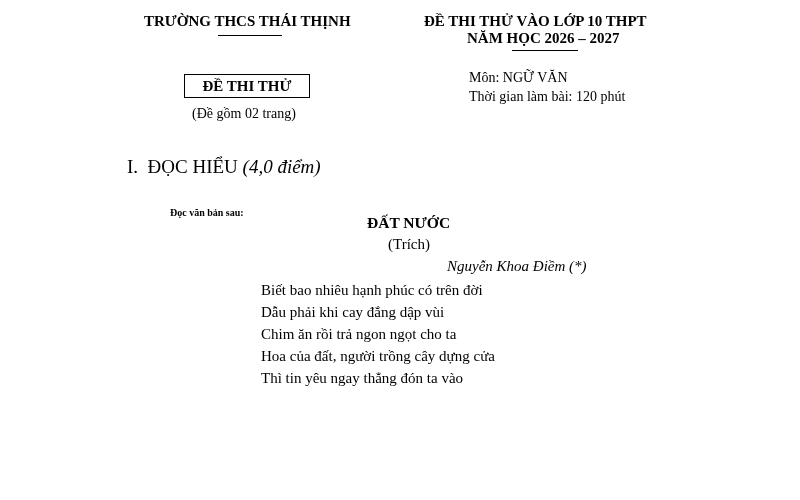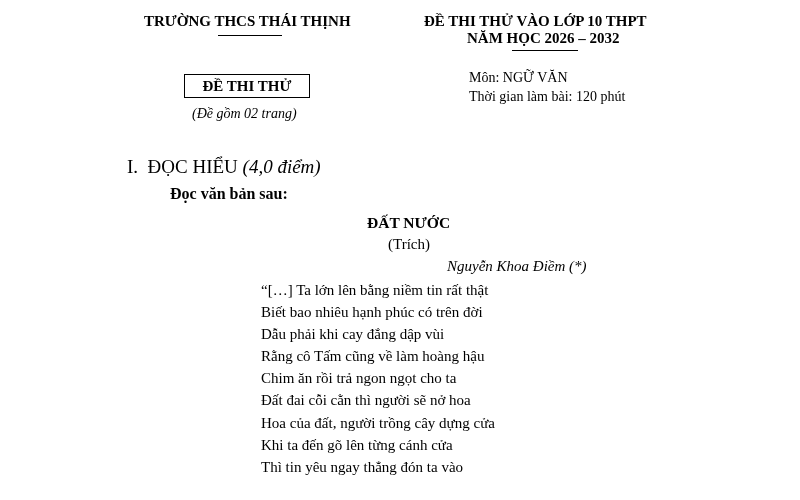--- a/index.html
+++ b/index.html
@@ -55,42 +55,42 @@
       border: 1px solid #000;
       box-sizing: border-box;
       display: flex;
       align-items: center;
       justify-content: center;
       font-size: 15px;
       font-weight: bold;
     }
     .pages-note {
       left: 192px; top: 106px;
-      font-size: 14px; font-style: italic;
+      font-size: 14px; 
     }
 
     
     .subject {
       left: 469px; top: 70px;
       font-size: 14px;
     }
     .duration {
       left: 469px; top: 89px;
       font-size: 14px;
     }
 
     
     .section {
       left: 127px; top: 156px;
       font-size: 19px;
       text-align: right;
     }
     .read-intro {
-      left: 170px; top: 185px;
-      font-size: 16px; font-weight: bold;
+      left: 170px; top: 207px;
+      font-size: 10px; font-weight: bold;
     }
     .poem-title {
       left: 367px; top: 214px;
       font-size: 15.5px; font-weight: bold;
     }
     .excerpt {
       left: 388px; top: 236px;
       font-size: 15px;
     }
     .author {
@@ -106,41 +106,37 @@
     }
     .poem-line { white-space: nowrap; }
   </style>
 </head>
 <body>
 
 <div class="abs school"><span>TRƯỜNG </span><span>THCS THÁI</span><span> THỊNH</span></div>
 <div class="school-underline"></div>
 
 <div class="abs exam-title">ĐỀ THI THỬ VÀO LỚP 10 THPT</div>
-<div class="abs exam-year"><span>NĂM </span><span>HỌC 2026 </span><span>– 2032</span></div>
+<div class="abs exam-year"><span>NĂM </span><span>HỌC 2026 </span><span>– 2027</span></div>
 <div class="year-underline"></div>
 
 <div class="box">
   <span>ĐỀ THI THỬ</span>
 </div>
 <div class="abs pages-note">(Đề gồm 02 trang)</div>
 
 <div class="abs subject"><span>Môn: </span><span class="bold">NGỮ VĂN</span></div>
 <div class="abs duration">Thời gian làm bài: 120 phút</div>
 
 <div class="abs section"><span class="bold">I.</span><span>&nbsp;&nbsp;</span><span class="bold">ĐỌC HIỂU</span> <span class="italic">(4,0 điểm)</span></div>
 <div class="abs read-intro">Đọc văn bản sau:</div>
 
 <div class="abs poem-title">ĐẤT NƯỚC</div>
 <div class="abs excerpt">(Trích)</div>
 <div class="abs author">Nguyễn Khoa Điềm (*)</div>
 
 <div class="poem">
-  <div class="poem-line">“[…] Ta lớn lên bằng niềm tin rất thật</div>
   <div class="poem-line">Biết bao nhiêu hạnh phúc có trên đời</div>
   <div class="poem-line">Dẫu phải khi cay đắng dập vùi</div>
-  <div class="poem-line">Rằng cô Tấm cũng về làm hoàng hậu</div>
   <div class="poem-line">Chim ăn rồi trả ngon ngọt cho ta</div>
-  <div class="poem-line">Đất đai cỗi cằn thì người sẽ nở hoa</div>
   <div class="poem-line">Hoa của đất, người trồng cây dựng cửa</div>
-  <div class="poem-line">Khi ta đến gõ lên từng cánh cửa</div>
   <div class="poem-line">Thì tin yêu ngay thẳng đón ta vào</div>
 </div>
 
 </body></html>

